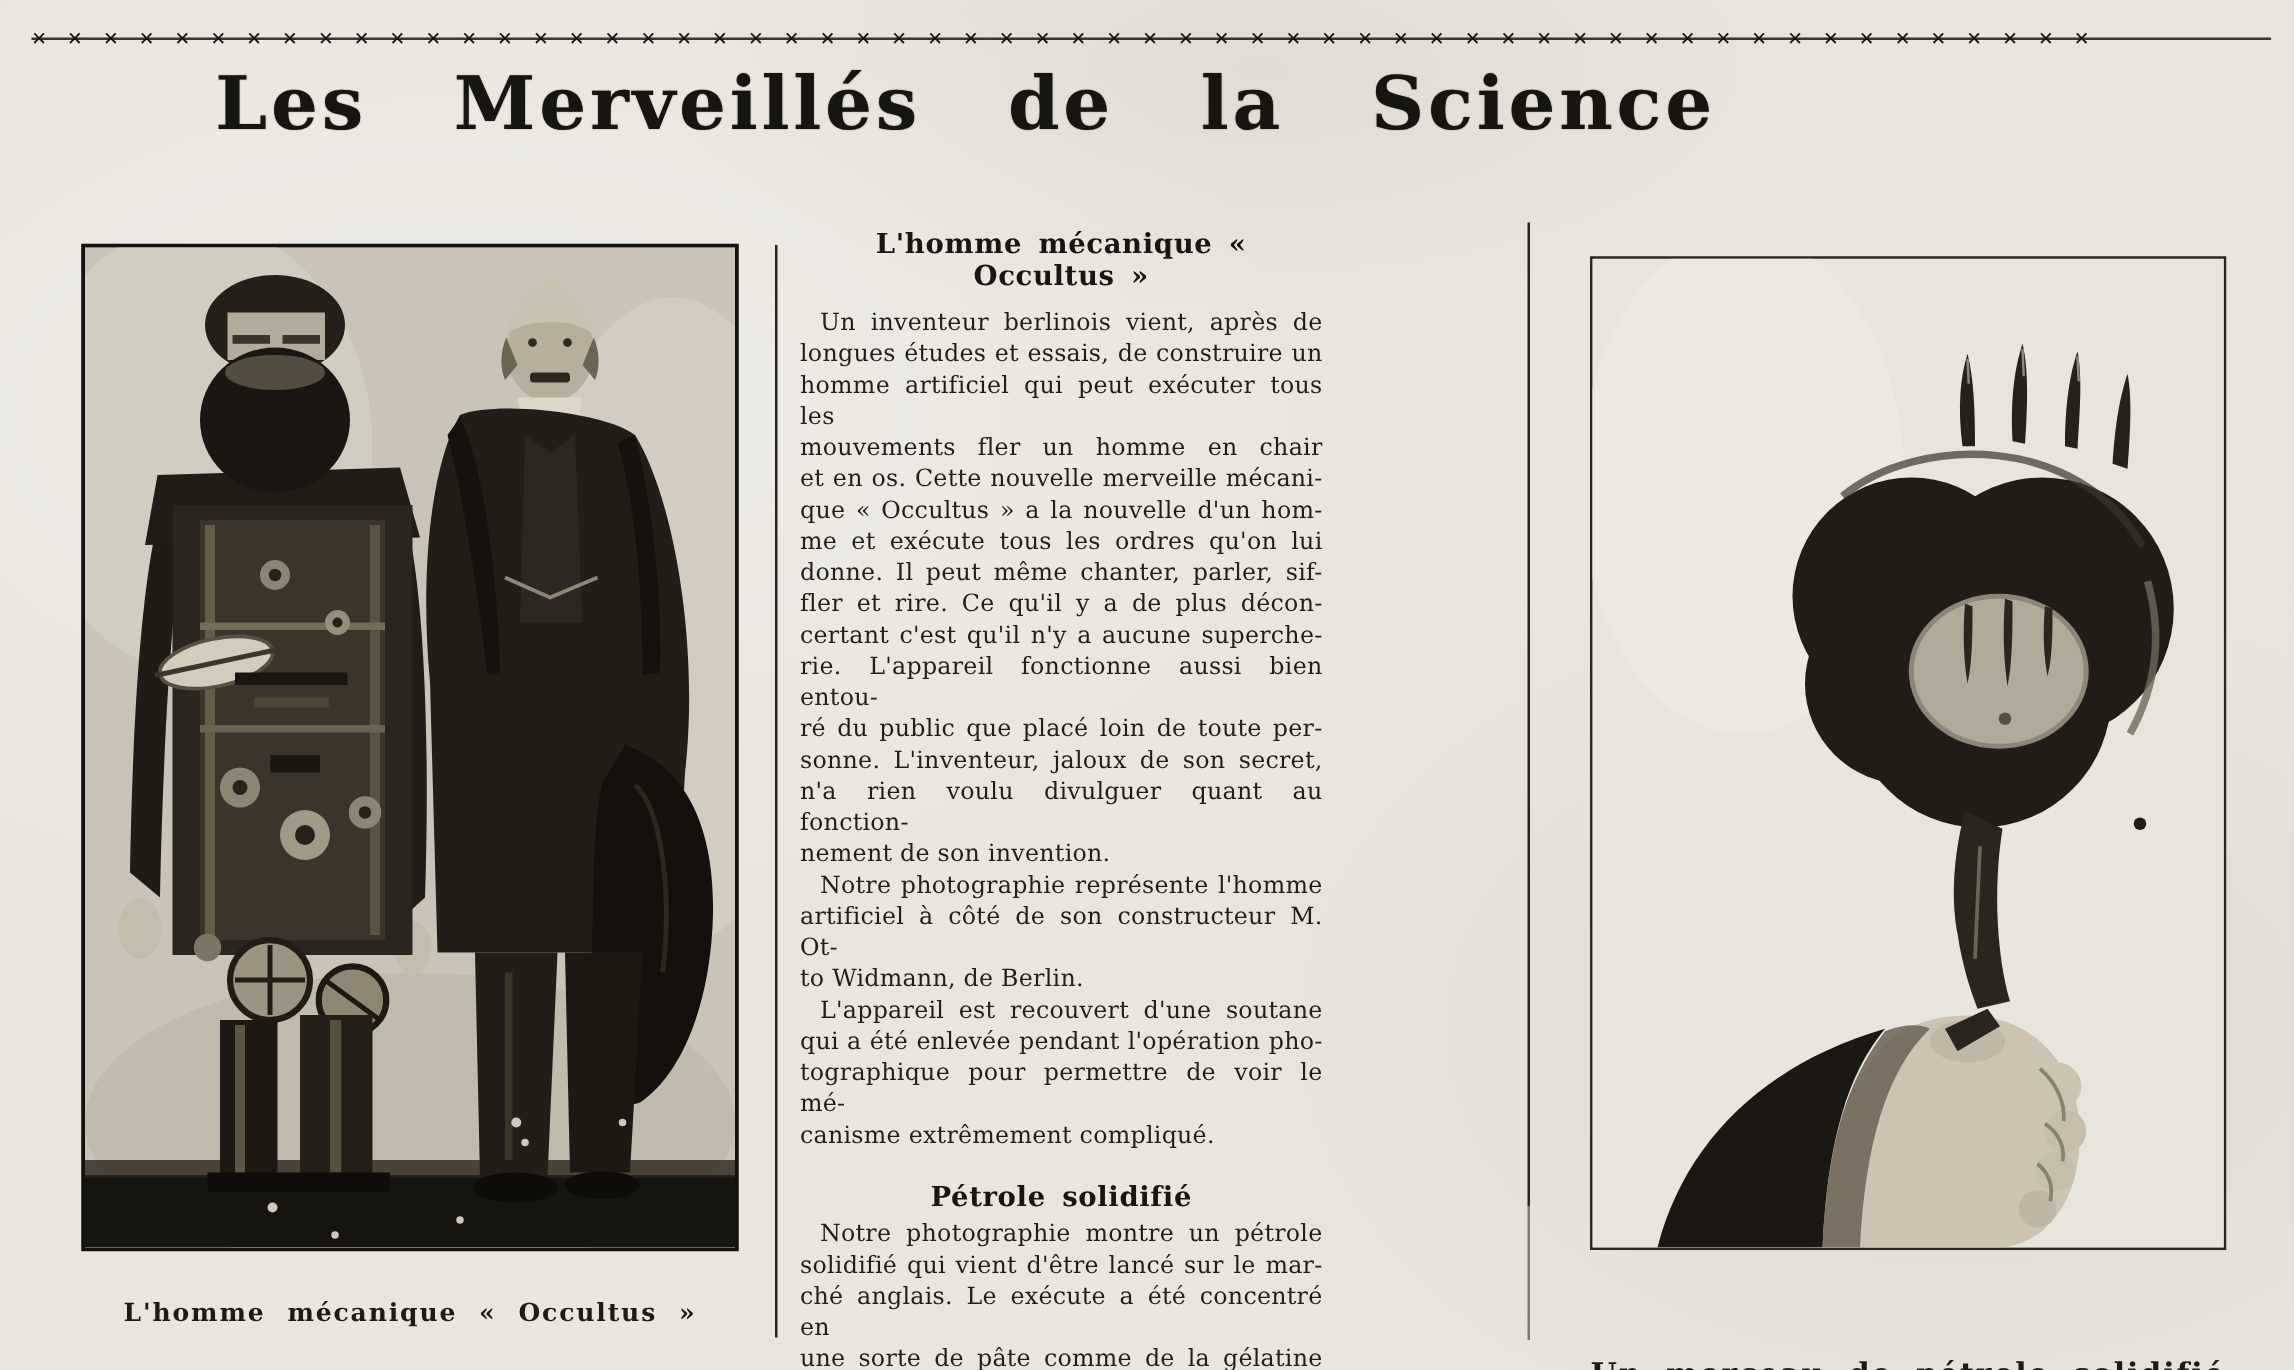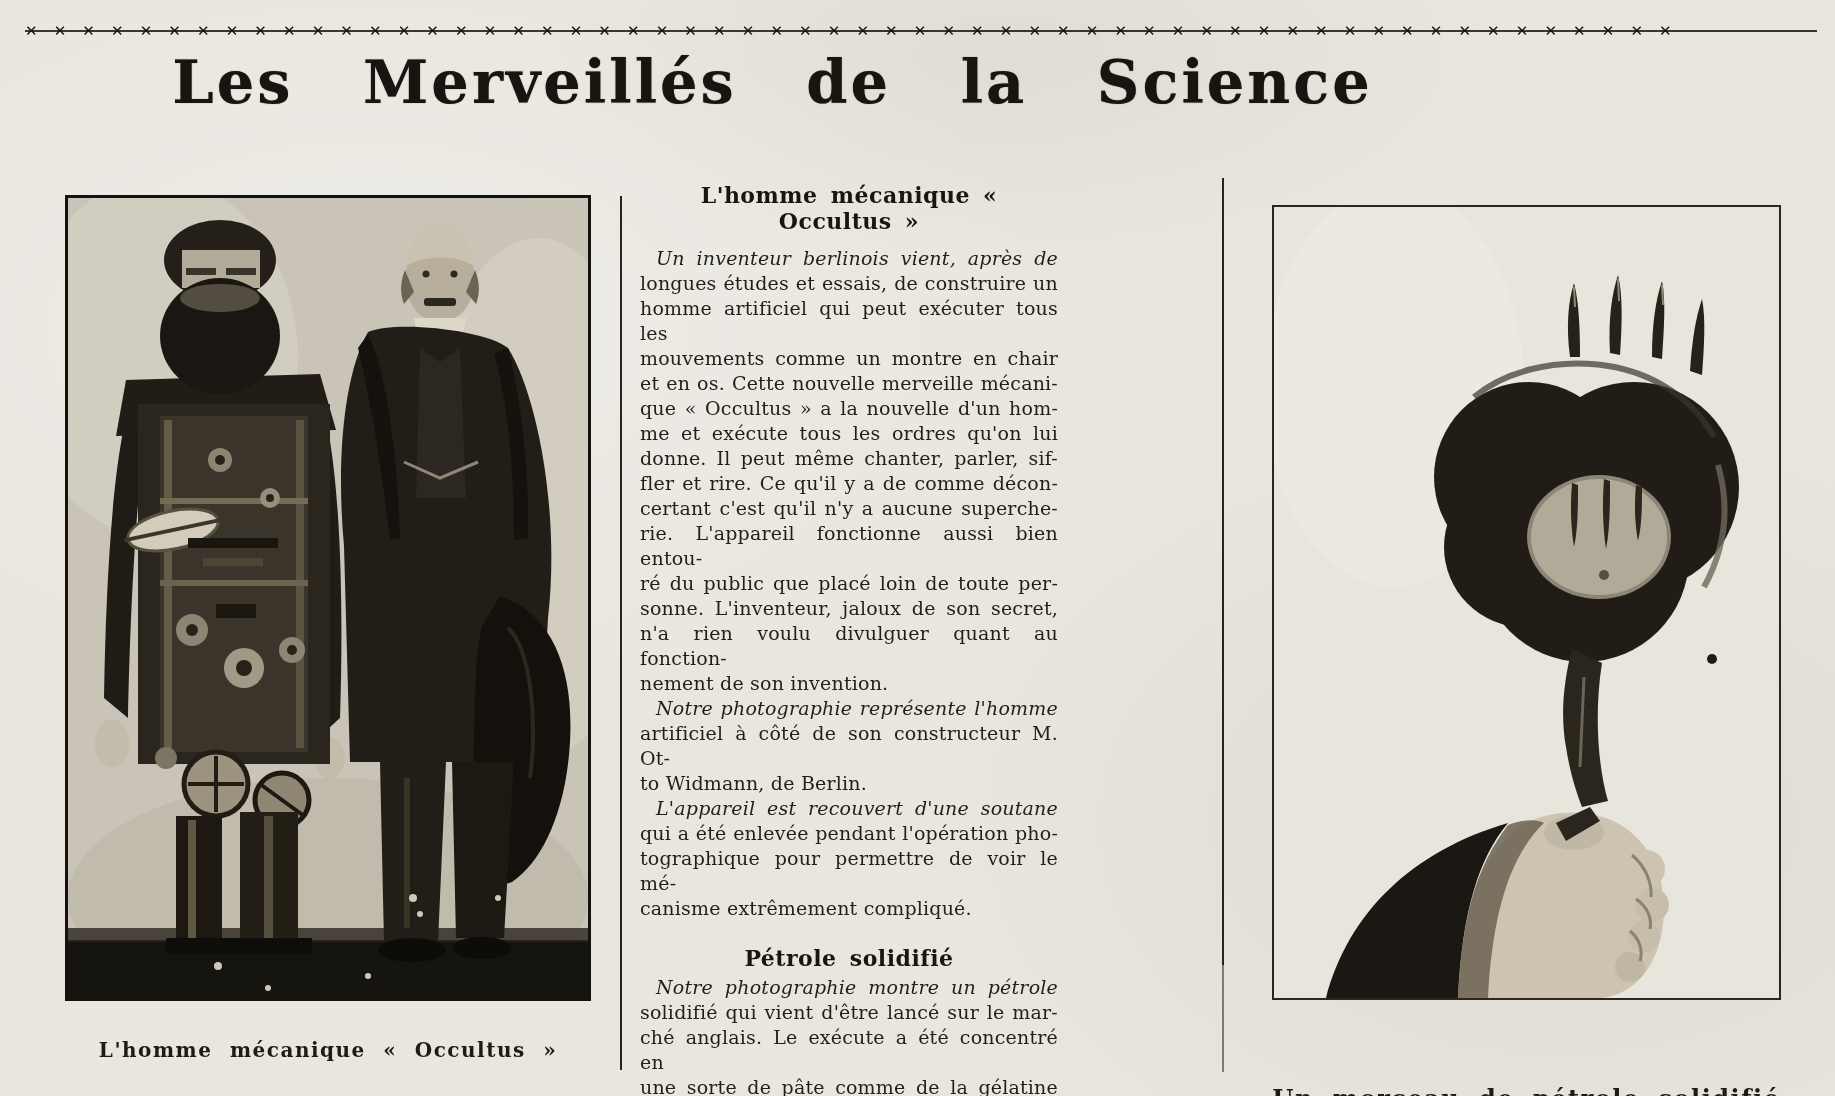--- a/index.html
+++ b/index.html
@@ -64,21 +64,21 @@
     text-align:center;font-weight:bold;font-size:22px;line-height:26px;
     letter-spacing:.5px;word-spacing:5px;color:#181611;
   }
   .col-heading.second{margin-top:24px;margin-bottom:4px;}
   .col-heading.first{margin-bottom:12px;}
   .para{margin:0;}
   .line{
     text-align:justify;text-align-last:justify;
     white-space:normal;letter-spacing:.2px;
   }
-  .line.first{text-indent:16px;font-style:italic;}
+  .line.first{text-indent:16px;}
   .line.last{text-align-last:left;}
 </style>
 </head>
 <body>
 
 <div class="page">
 
   <div class="ornament">
     <span class="glyphs">✕✕✕✕✕✕✕✕✕✕✕✕✕✕✕✕✕✕✕✕✕✕✕✕✕✕✕✕✕✕✕✕✕✕✕✕✕✕✕✕✕✕✕✕✕✕✕✕✕✕✕✕✕✕✕✕✕✕</span>
   </div>
@@ -192,26 +192,26 @@
   </div>
   <div class="caption" style="left:65px;top:1038px;width:526px;">L'homme mécanique « Occultus »</div>
 
   <div class="column">
     <div class="col-heading first">L'homme mécanique « Occultus »</div>
     <div>
         <div class="para">
           <div class="line first">Un inventeur berlinois vient, après de</div>
           <div class="line">longues études et essais, de construire un</div>
           <div class="line">homme artificiel qui peut exécuter tous les</div>
-          <div class="line">mouvements comme un montre en chair</div>
+          <div class="line">mouvements fler un homme en chair</div>
           <div class="line">et en os. Cette nouvelle merveille mécani-</div>
           <div class="line">que « Occultus » a la nouvelle d'un hom-</div>
           <div class="line">me et exécute tous les ordres qu'on lui</div>
           <div class="line">donne. Il peut même chanter, parler, sif-</div>
-          <div class="line">fler et rire. Ce qu'il y a de comme décon-</div>
+          <div class="line">fler et rire. Ce qu'il y a de plus décon-</div>
           <div class="line">certant c'est qu'il n'y a aucune superche-</div>
           <div class="line">rie. L'appareil fonctionne aussi bien entou-</div>
           <div class="line">ré du public que placé loin de toute per-</div>
           <div class="line">sonne. L'inventeur, jaloux de son secret,</div>
           <div class="line">n'a rien voulu divulguer quant au fonction-</div>
           <div class="line last">nement de son invention.</div>
         </div>
         <div class="para">
           <div class="line first">Notre photographie représente l'homme</div>
           <div class="line">artificiel à côté de son constructeur M. Ot-</div>

